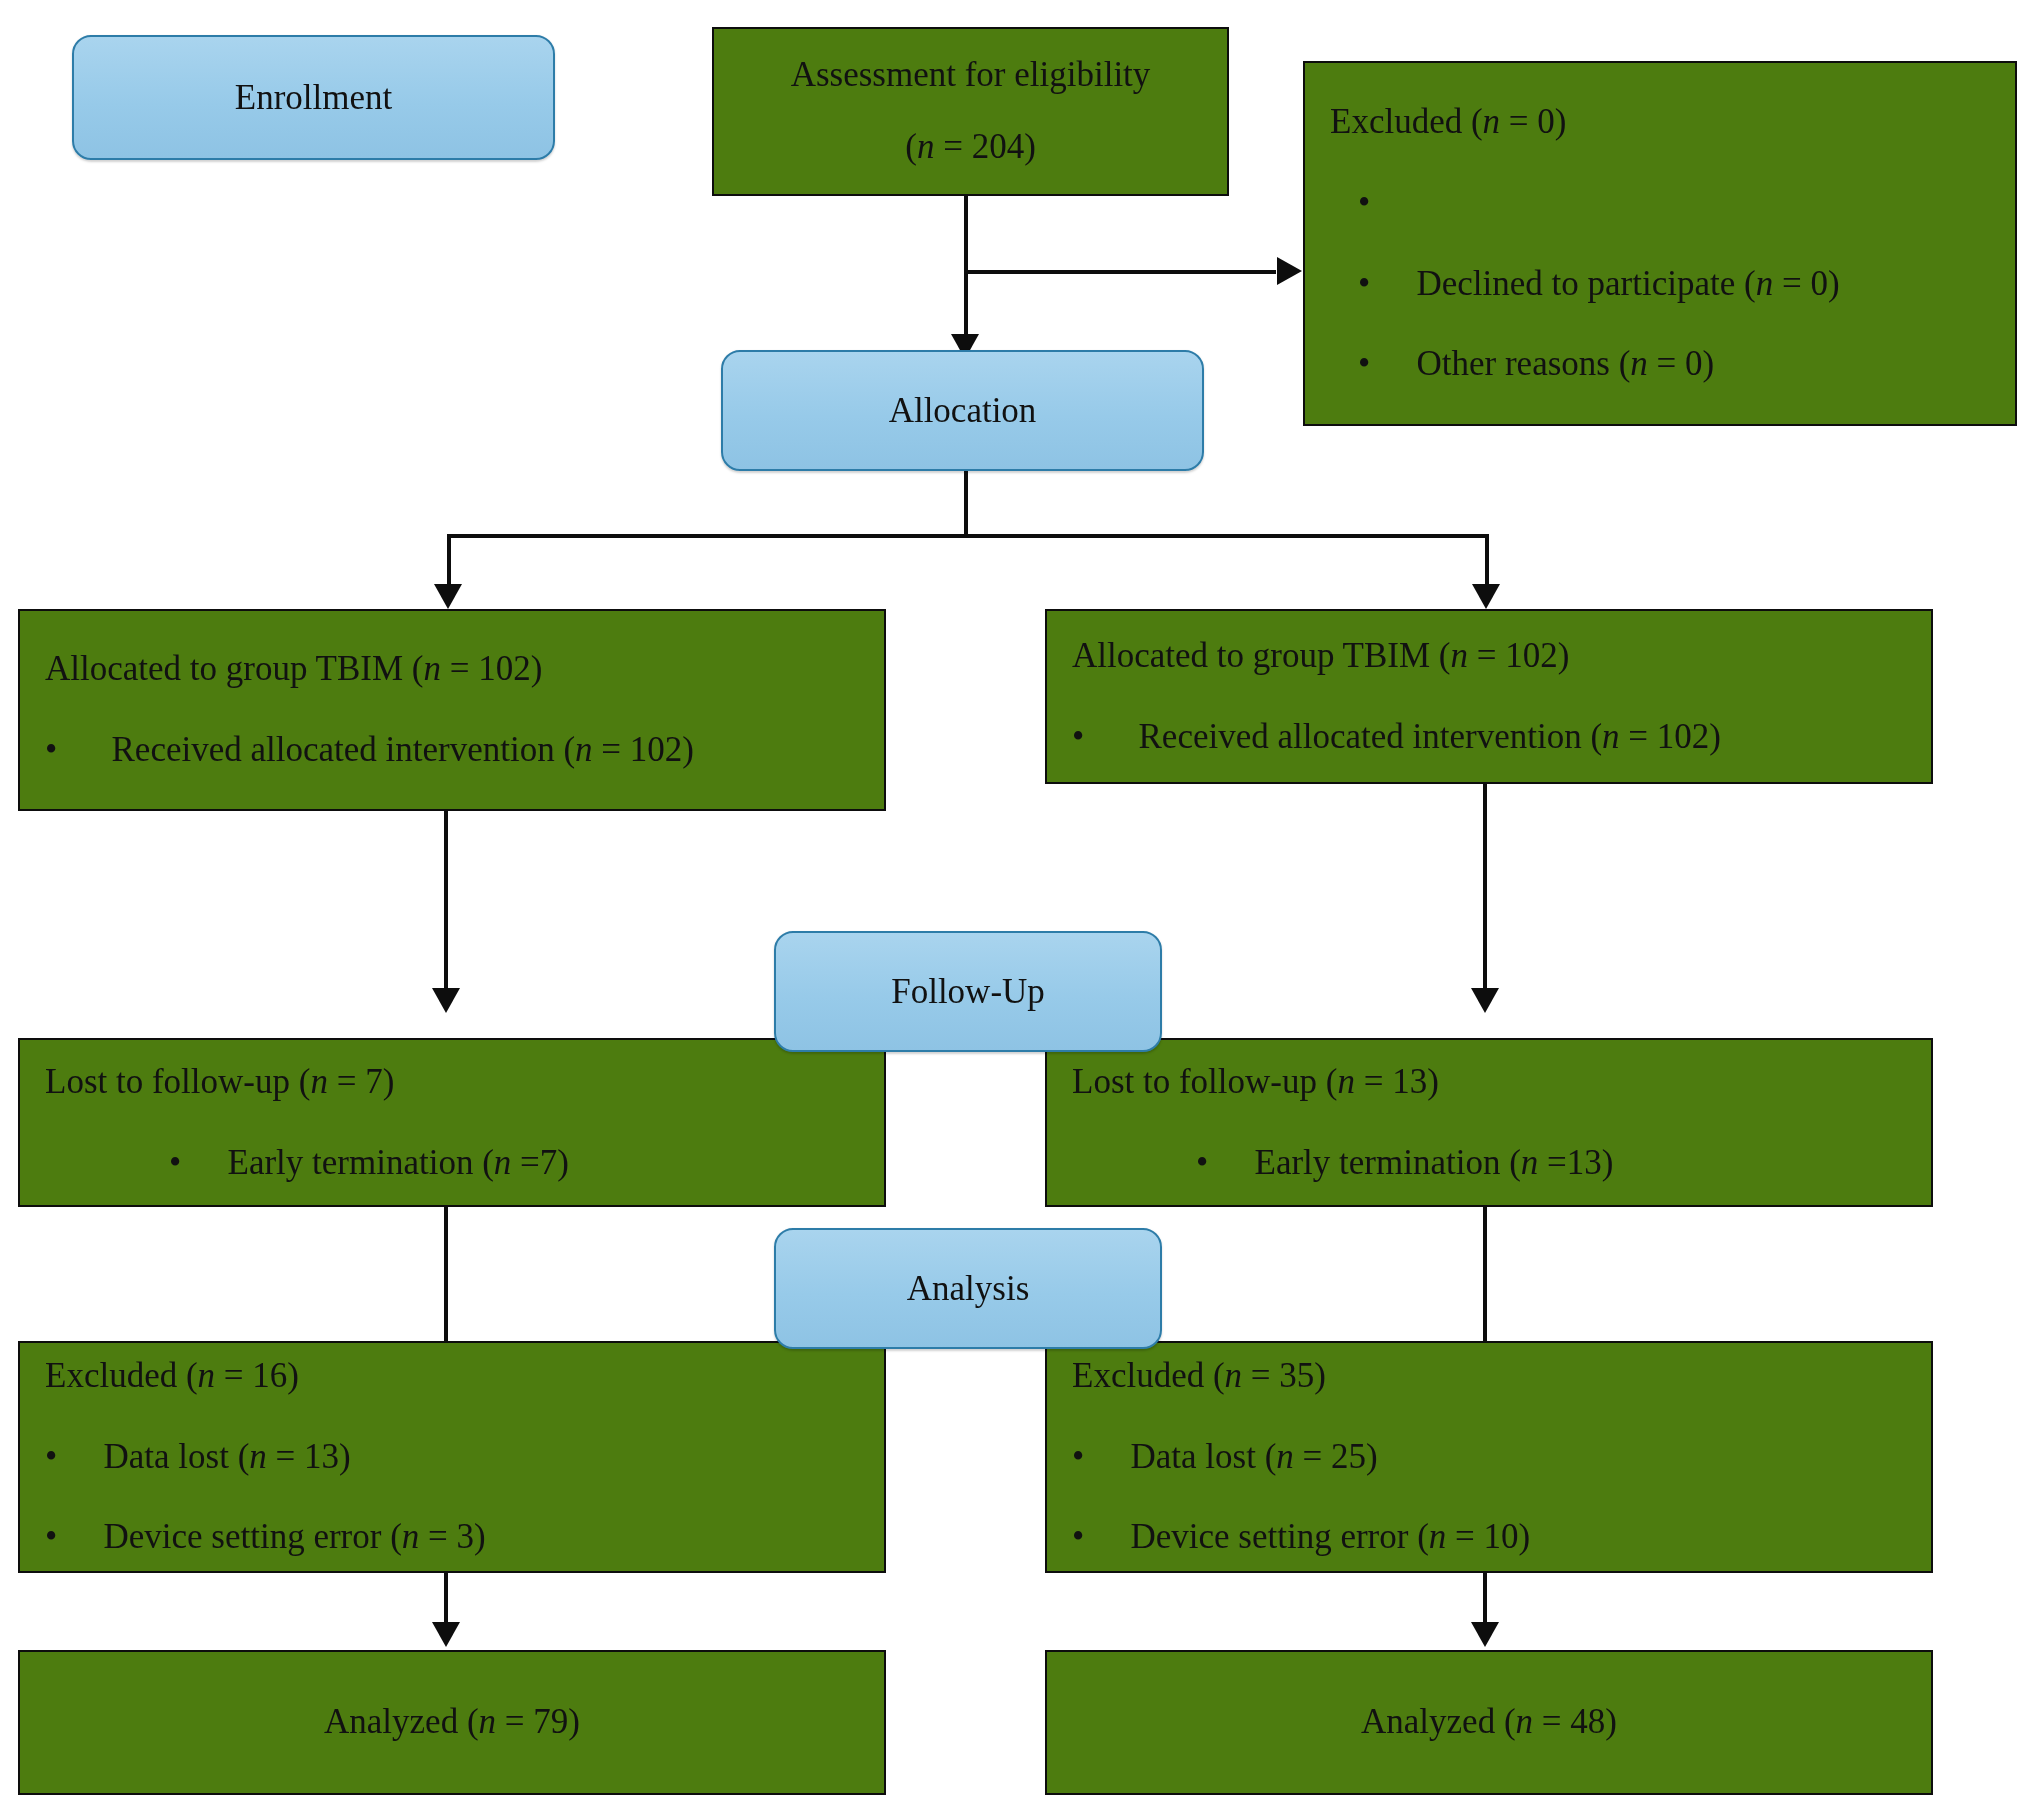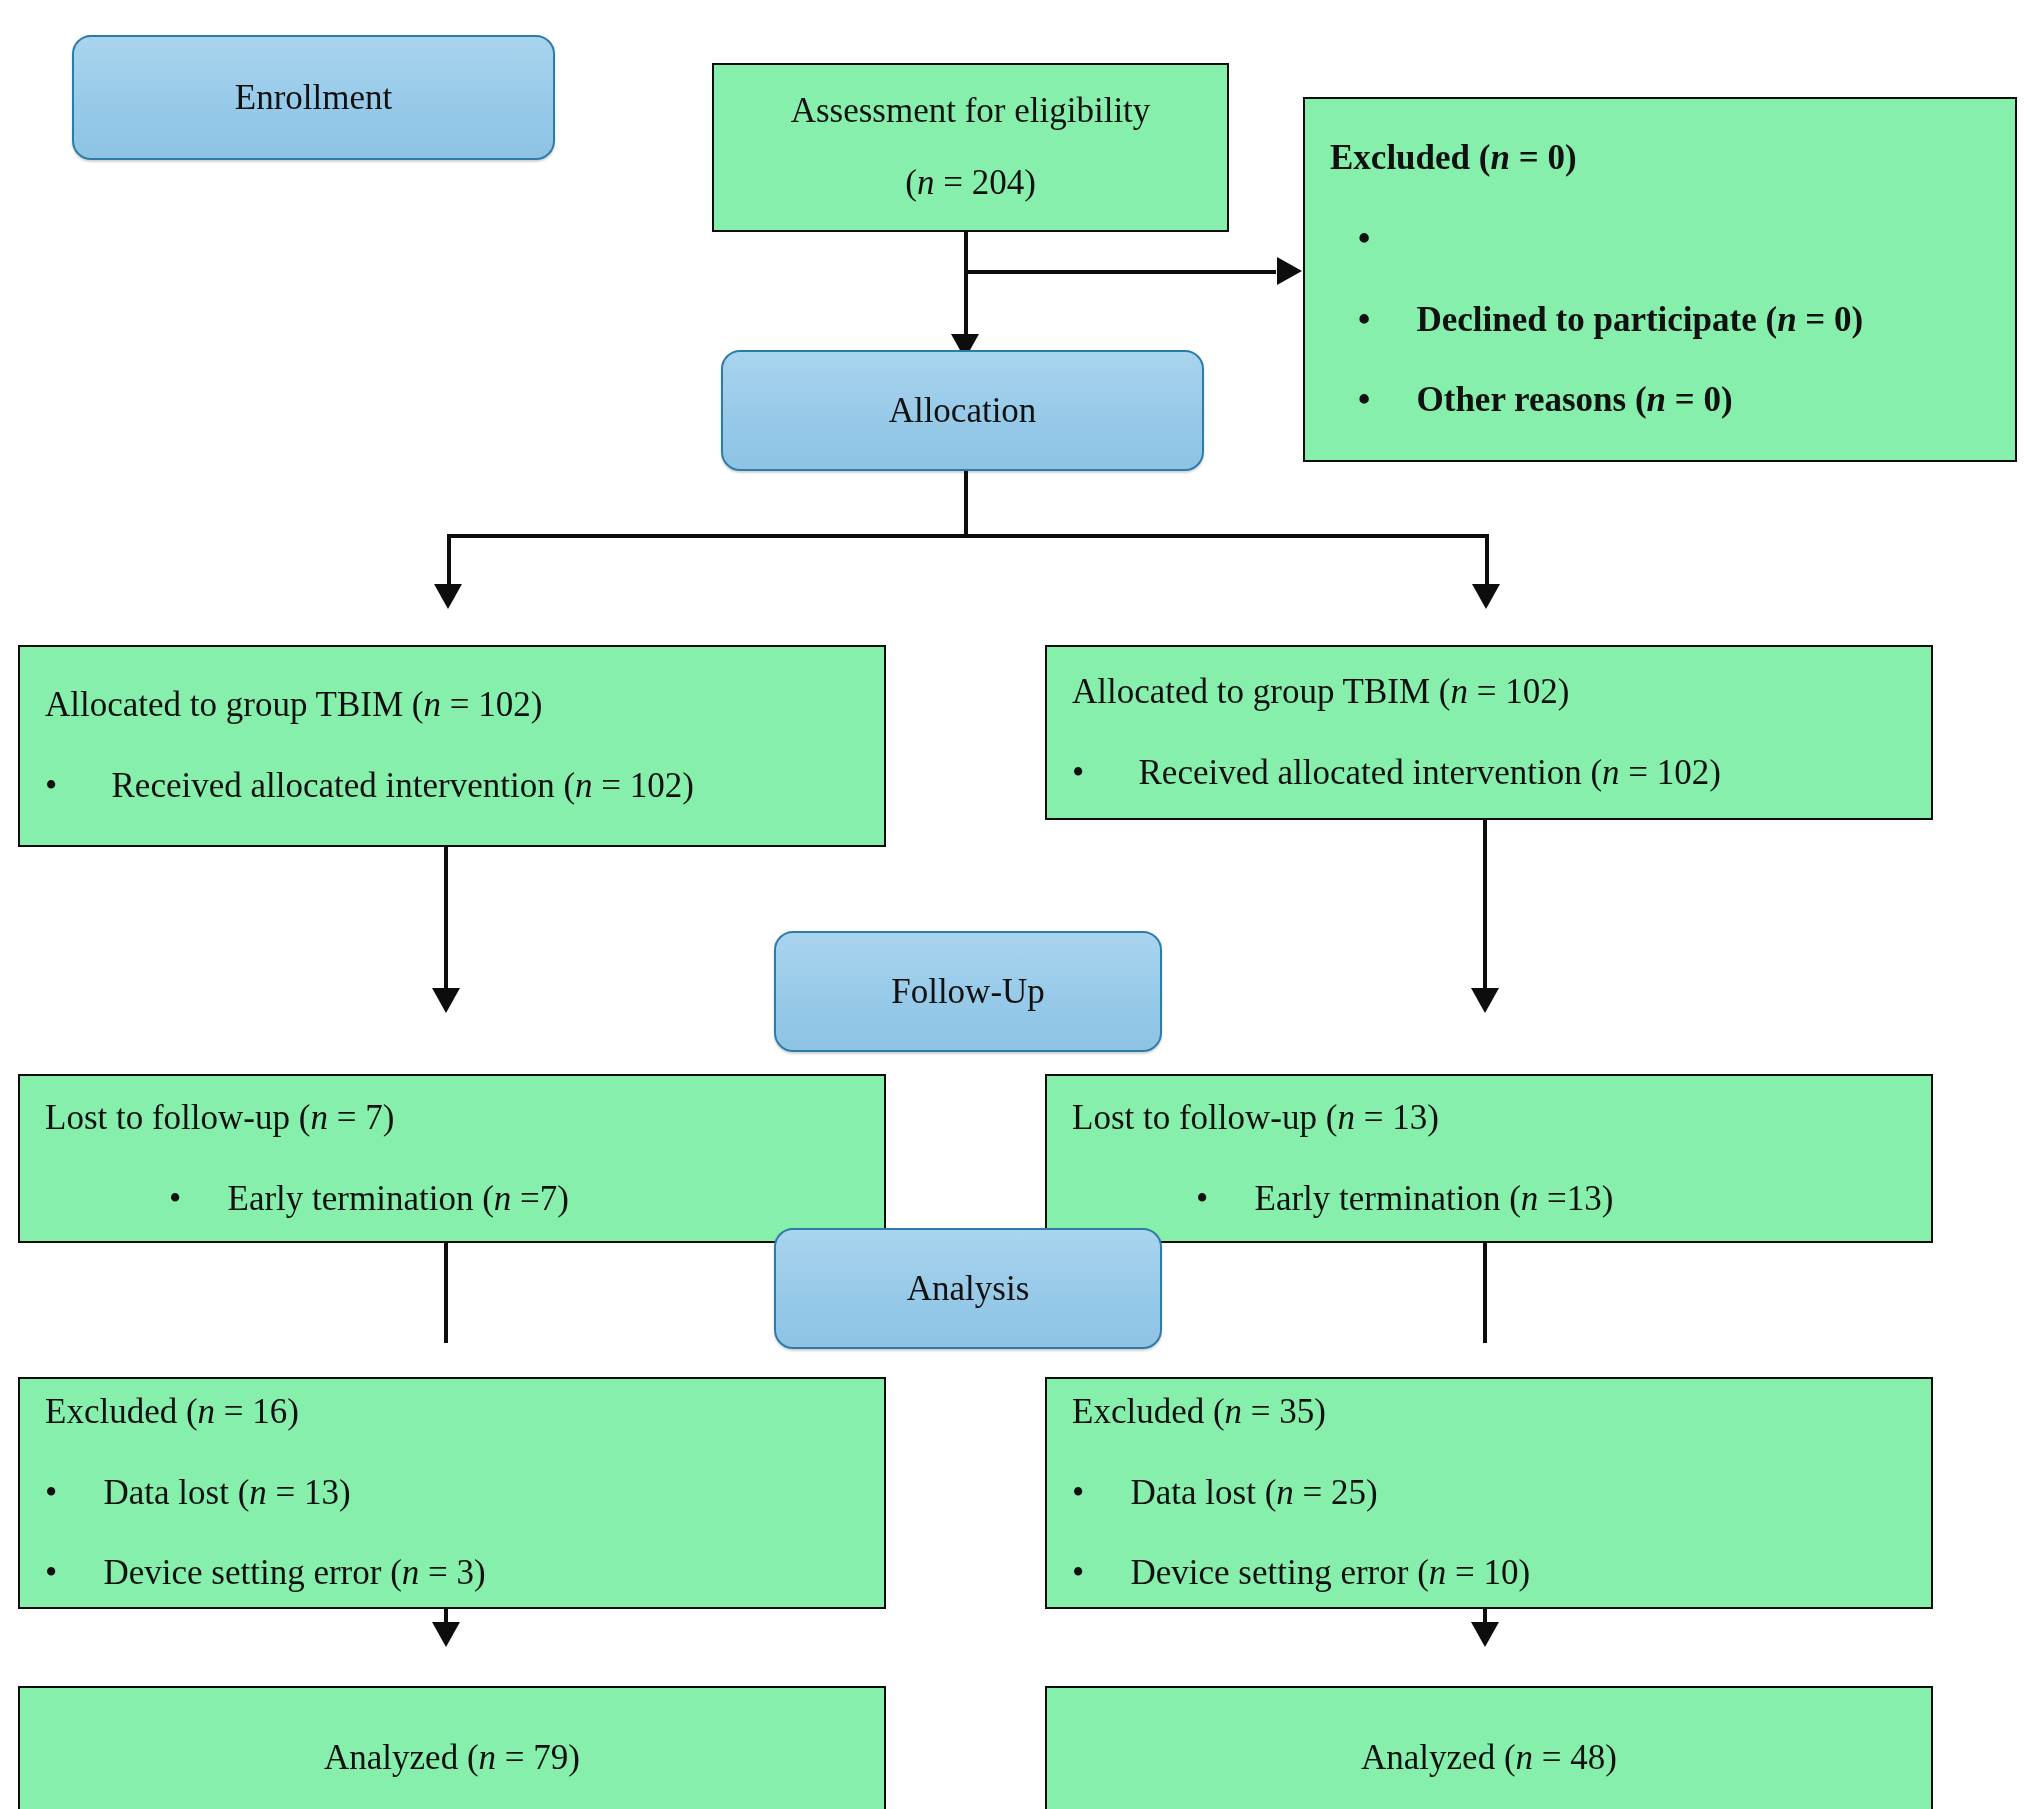--- a/index.html
+++ b/index.html
@@ -2,25 +2,24 @@
 <html style="font-size:9px"><head>
 <meta charset="utf-8">
 <style>
   html,body{margin:0;padding:0;background:#ffffff;}
   body{font-family:"Liberation Serif","DejaVu Serif",serif;color:#000;}
   #stage{position:relative;width:2035px;height:1810px;background:#fff;overflow:hidden;}
 
   
   .box{
     position:absolute;
-    background:#86efac;
+    background:#4d7c0f;
     border:2.8px solid #0d0d0d;
     box-sizing:border-box;
     z-index:3;
-    margin-top:36px;
   }
   .box .inner{
     position:absolute;
     left:0;top:0;right:0;bottom:0;
     display:flex;
     flex-direction:column;
     justify-content:center;
   }
   .box.center .inner{align-items:center;}
 
@@ -98,21 +97,21 @@
   <div class="box center" style="left:712px;top:27px;width:517px;height:169px;">
     <div class="inner">
       <div class="line">Assessment for eligibility</div>
       <div class="gap-md"></div>
       <div class="line">
         <span>(</span><i class="nvar">n</i><span> = </span><span>204</span><span>)</span>
       </div>
     </div>
   </div>
 
-  <div class="box" style="left:1303px;top:61px;width:714px;height:365px;font-weight:bold;">
+  <div class="box" style="left:1303px;top:61px;width:714px;height:365px;">
     <div class="inner" style="padding:0 25px;">
       <div class="line">
         <span>Excluded (</span><i class="nvar">n</i><span> = </span><span>0</span><span>)</span>
       </div>
       <div class="gap-lg"></div>
       <div class="bullet-row" style="padding-left:28px;">
         <span class="bullet-dot">•</span>
       </div>
       <div class="gap-lg"></div>
       <div class="bullet-row" style="padding-left:28px;">

